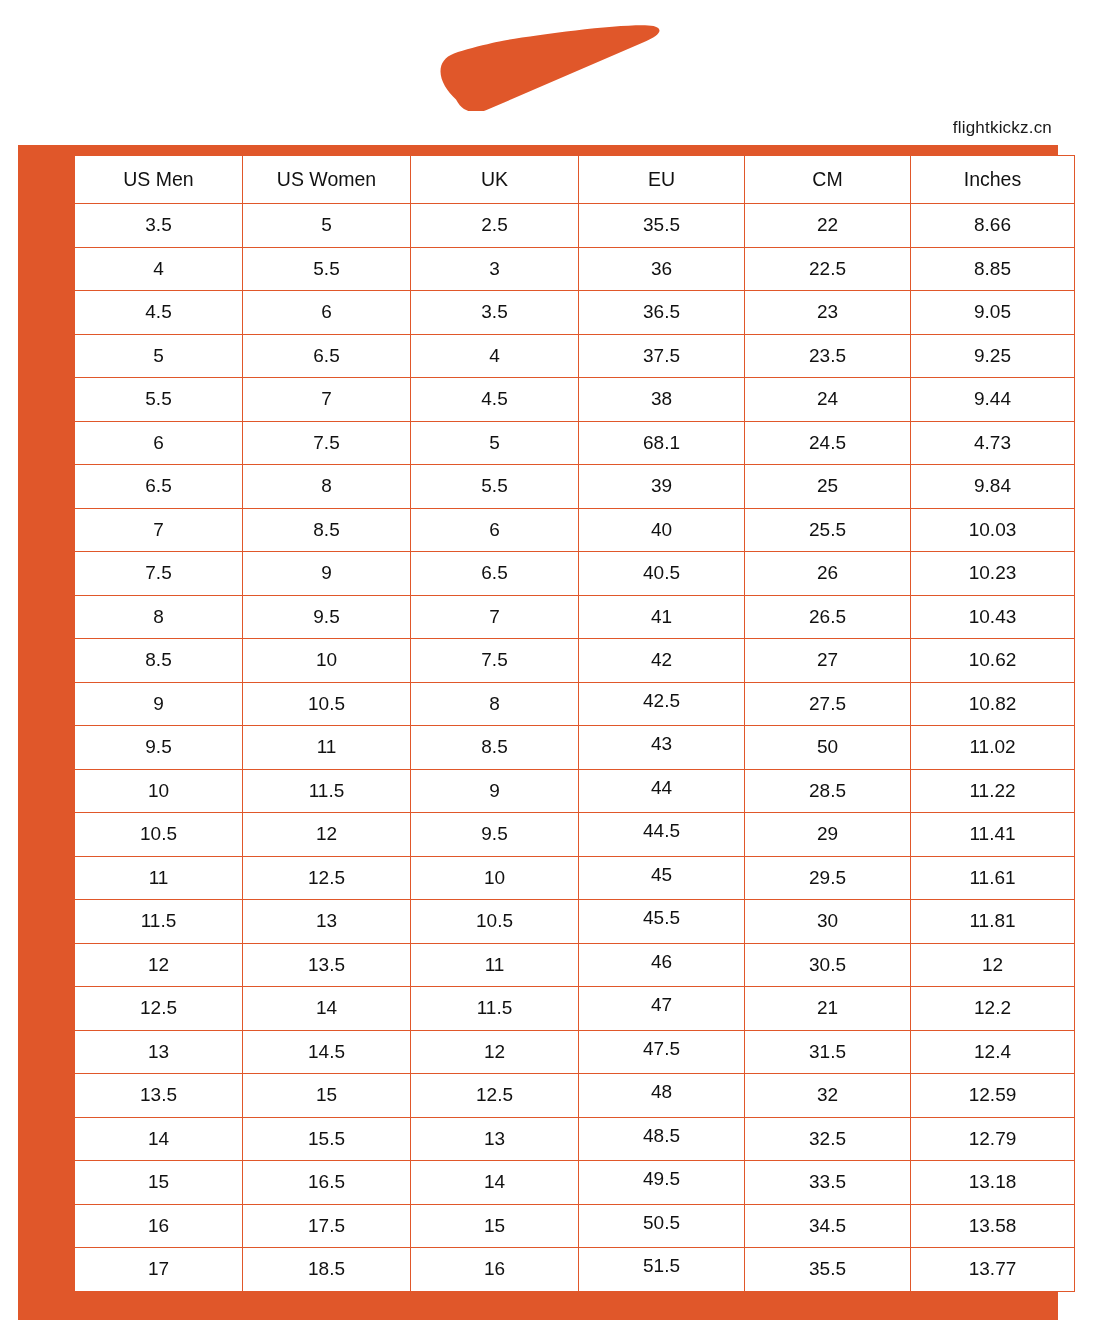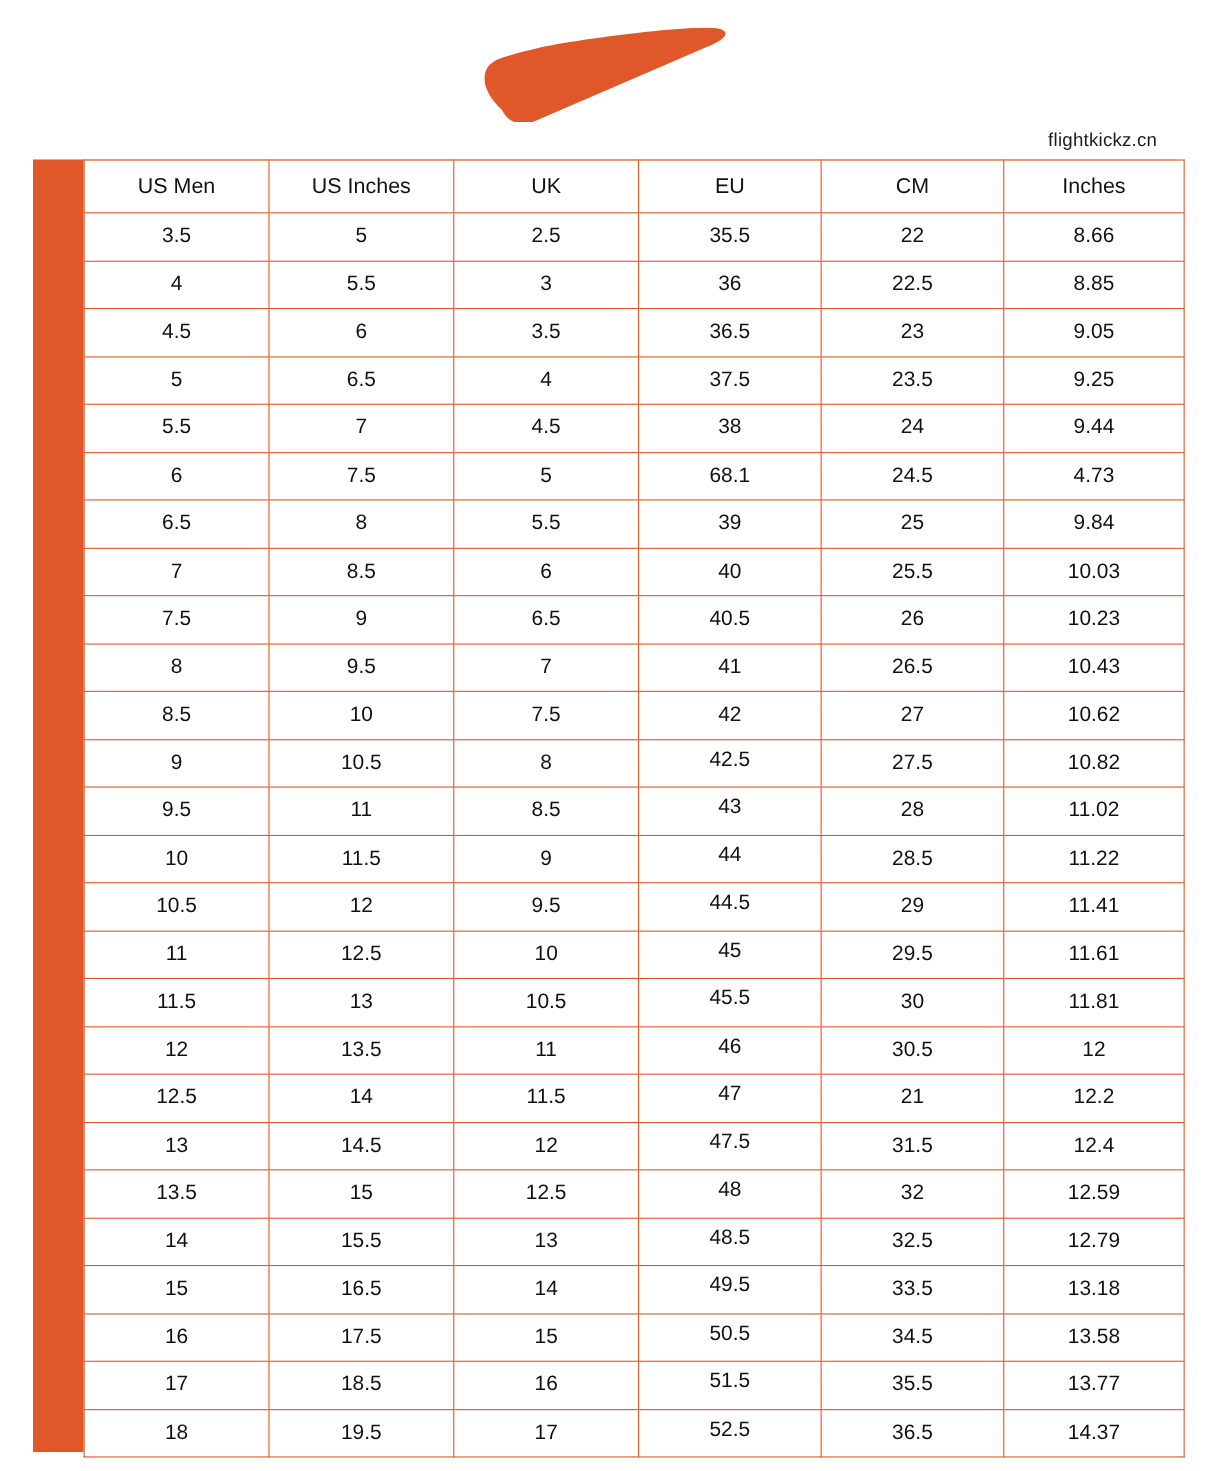--- a/index.html
+++ b/index.html
@@ -34,25 +34,25 @@
     top: 118px;
     right: 48px;
     font-size: 17px;
     color: #1a1a1a;
     letter-spacing: 0.2px;
     font-family: "Liberation Sans", sans-serif;
   }
   .table-area {
     position: absolute;
     top: 145px;
-    left: 30px;
+    left: 18px;
     width: 1040px;
     height: 1175px;
     background: #E0572A;
-    padding: 0;
+    padding: 10px;
   }
   table.size-chart {
     border-collapse: collapse;
     table-layout: fixed;
     width: 1000px;
     margin-left: 46px;
     background: #ffffff;
   }
   table.size-chart col.c0 { width: 168px; }
   table.size-chart col.c1 { width: 168px; }
@@ -102,21 +102,21 @@
         <col class="c0">
           <col class="c1">
           <col class="c2">
           <col class="c3">
           <col class="c4">
           <col class="c5">
       </colgroup>
       <thead>
         <tr>
           <th>US Men</th>
-          <th>US Inches</th>
+          <th>US Women</th>
           <th>UK</th>
           <th>EU</th>
           <th>CM</th>
           <th>Inches</th>
         </tr>
       </thead>
       <tbody id="chart-body">
           <tr>
             <td>3.5</td>
             <td>5</td>
@@ -211,21 +211,21 @@
             <td>8</td>
             <td><span class="cell-eu-shift">42.5</span></td>
             <td>27.5</td>
             <td>10.82</td>
           </tr>
           <tr>
             <td>9.5</td>
             <td>11</td>
             <td>8.5</td>
             <td><span class="cell-eu-shift">43</span></td>
-            <td>28</td>
+            <td>50</td>
             <td>11.02</td>
           </tr>
           <tr>
             <td>10</td>
             <td>11.5</td>
             <td>9</td>
             <td><span class="cell-eu-shift">44</span></td>
             <td>28.5</td>
             <td>11.22</td>
           </tr>
@@ -310,25 +310,17 @@
             <td>13.58</td>
           </tr>
           <tr>
             <td>17</td>
             <td>18.5</td>
             <td>16</td>
             <td><span class="cell-eu-shift">51.5</span></td>
             <td>35.5</td>
             <td>13.77</td>
           </tr>
-          <tr>
-            <td>18</td>
-            <td>19.5</td>
-            <td>17</td>
-            <td><span class="cell-eu-shift">52.5</span></td>
-            <td>36.5</td>
-            <td>14.37</td>
-          </tr>
         </tbody>
     </table>
   </div>
 
 </div>
 
 </body></html>

